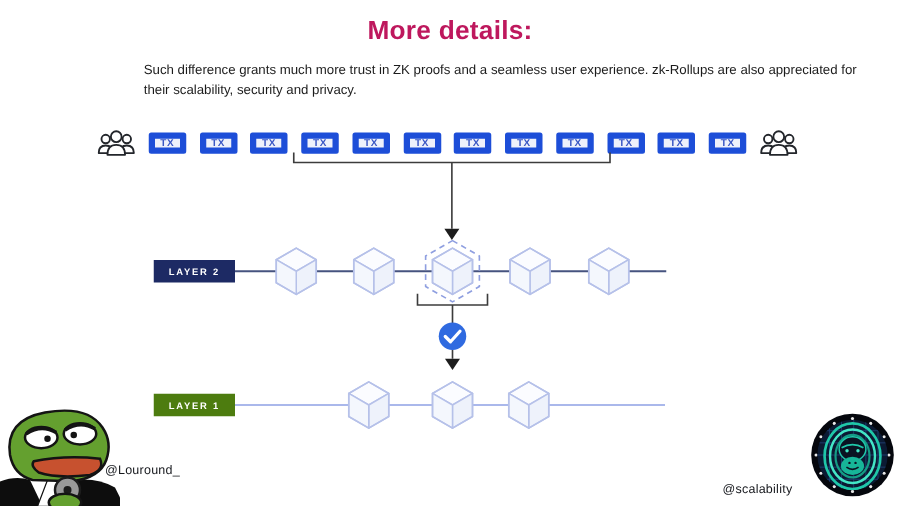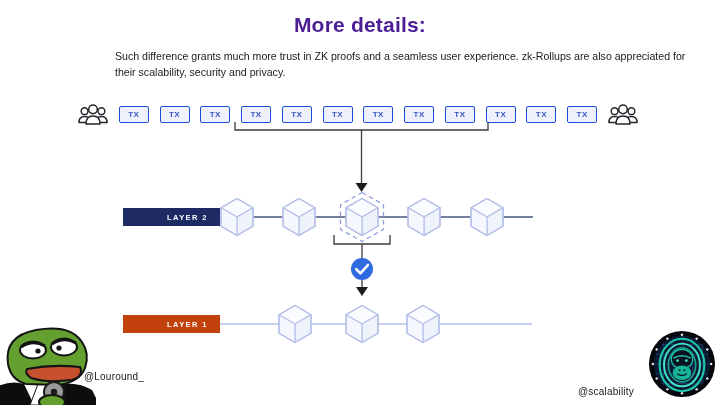--- a/index.html
+++ b/index.html
@@ -2,44 +2,44 @@
 <html><head>
 <meta charset="utf-8">
 <style>
   html,body{margin:0;padding:0;background:#fff;}
   #canvas{
     position:relative;width:720px;height:405px;background:#ffffff;
     font-family:"Liberation Sans", sans-serif;overflow:hidden;
   }
   .title{
     position:absolute;top:13px;left:0;width:720px;text-align:center;
-    font-size:21px;font-weight:700;color:#4c1d95;letter-spacing:.2px;
+    font-size:21px;font-weight:700;color:#be185d;letter-spacing:.2px;
   }
   .description{
     position:absolute;top:48px;left:70px;width:592px;
     font-size:10.6px;line-height:1.55;color:#1b1b1b;margin-left:45px;
   }
   .tx-row{
     position:absolute;top:102px;left:78px;width:560px;height:24px;
     display:flex;align-items:center;justify-content:space-between;
   }
   .users-icon{width:30px;height:25px;flex:0 0 auto;}
   .tx-chip{
     width:30px;height:17px;box-sizing:border-box;
-    background:#eef1fb;border:1px solid #1d4ed8;border-radius:2px;
+    background:#eef1fb;border:5px solid #1d4ed8;border-radius:2px;
     color:#3a57c4;font-size:8px;font-weight:700;letter-spacing:.5px;
     display:flex;align-items:center;justify-content:center;
   }
   .layer-badge{
     position:absolute;left:123px;width:65px;height:18px;
     display:flex;align-items:center;justify-content:center;
-    color:#ffffff;font-size:7.5px;font-weight:700;letter-spacing:1.4px;padding-left:32px;
+    color:#ffffff;font-size:7.5px;font-weight:700;letter-spacing:1.4px;
   }
   #layer2-badge{top:208px;background:#1d2a64;}
-  #layer1-badge{top:315px;background:#c2410c;}
+  #layer1-badge{top:315px;background:#4d7c0f;}
   .diagram-svg{position:absolute;left:0;top:0;width:720px;height:405px;}
   .handle{
     position:absolute;font-size:10px;color:#16181d;letter-spacing:.2px;
   }
   #left-handle{left:84px;top:371px;}
   #right-handle{left:578px;top:386px;}
   .corner-art{position:absolute;}
   #pepe-art{left:0px;top:322px;width:96px;height:83px;}
   #gorilla-art{left:648px;top:328px;width:68px;height:72px;}
 </style>

